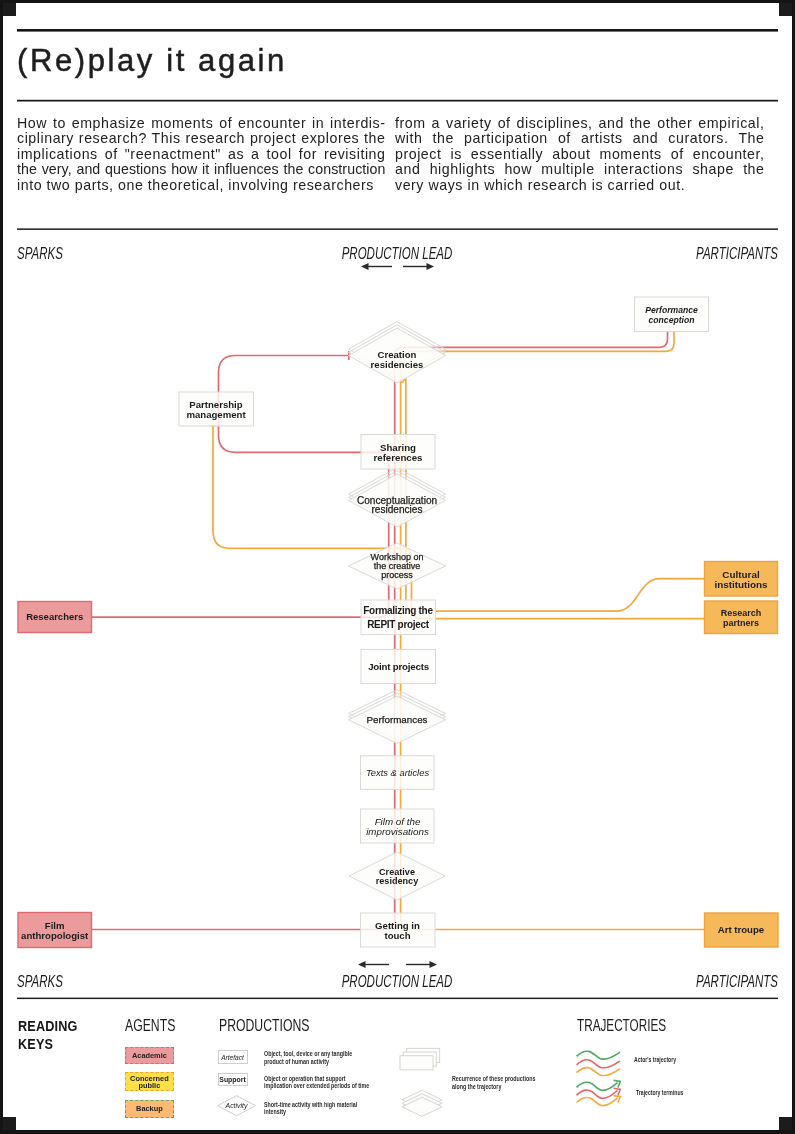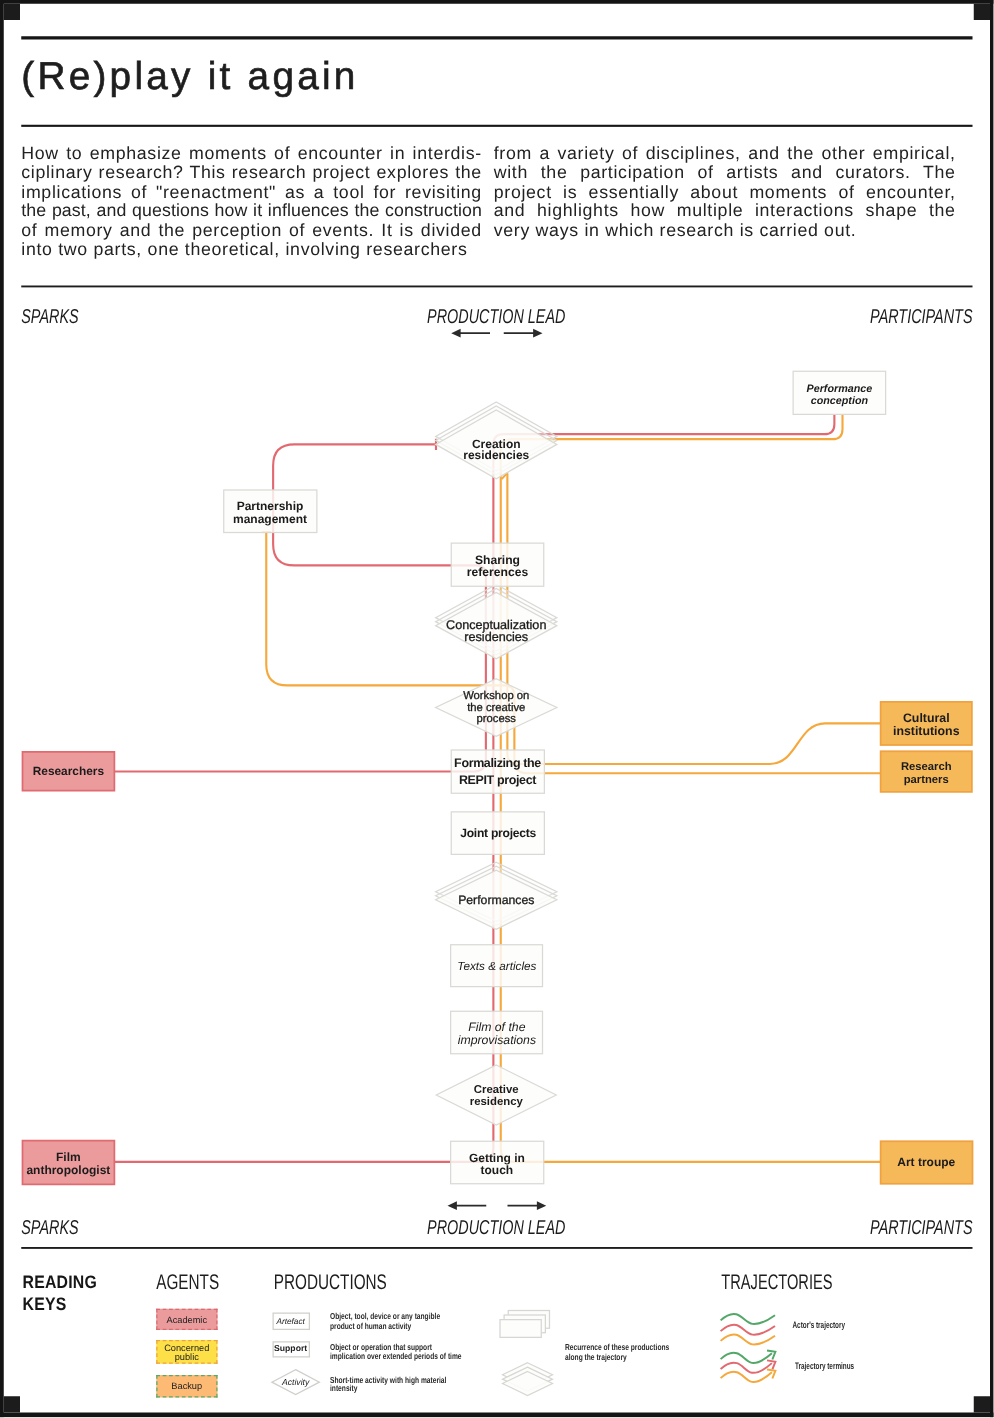--- a/index.html
+++ b/index.html
@@ -13,21 +13,21 @@
 .f-right{right:0;top:0;width:3px;height:1134px;background:#141414;}
 .f-bot{left:0;bottom:0;width:795px;height:4px;background:#141414;}
 .sq{width:13px;height:13px;background:#1c1c1c;}
 .title{left:17px;top:38px;font-size:31px;line-height:45px;letter-spacing:2.6px;color:#1e1e1e;-webkit-text-stroke:0.5px #1e1e1e;}
 .col{width:368.5px;font-size:14.2px;line-height:15.4px;letter-spacing:0.55px;color:#222;}
 .col .j{text-align:justify;text-align-last:justify;}
 .col .jl{text-align:left;}
 
 .rk{left:18px;top:1018.1px;font-size:14.4px;font-weight:bold;line-height:17.5px;letter-spacing:0.2px;transform:scaleX(0.88);transform-origin:0 0;color:#161616;}
 .lh{top:1017.4px;font-size:17px;line-height:17px;transform:scaleX(0.72);transform-origin:0 0;color:#1c1c1c;}
-.abox{left:124.5px;width:49.8px;border:1px dashed;font-weight:normal;font-size:7.4px;text-align:center;color:#222;}
+.abox{left:124.5px;width:49.8px;border:1px dashed;font-weight:bold;font-size:7.4px;text-align:center;color:#222;}
 .pbox{left:217.5px;width:30px;text-align:center;font-size:6.6px;background:#fff;border:1px solid #cfcfcb;color:#222;}
 .sdesc{font-size:7px;line-height:7.4px;font-weight:bold;color:#2b2b2b;transform:scaleX(0.76);transform-origin:0 0;white-space:nowrap;}
 </style>
 </head>
 <body>
 <div class="page">
 
   <svg class="abs" style="left:0;top:0;" width="795" height="1134" viewBox="0 0 795 1134">
 
     <rect x="17" y="29" width="761" height="2.6" fill="#161616"></rect>
@@ -176,22 +176,21 @@
     </g>
 
   </svg>
 
   <div class="abs title">(Re)play it again</div>
 
   <div class="abs col" style="left:17px;top:116px;">
     <div class="j">How to emphasize moments of encounter in interdis-</div>
     <div class="j">ciplinary research? This research project explores the</div>
     <div class="j">implications of "reenactment" as a tool for revisiting</div>
-    <div class="j" style="letter-spacing:0.08px;">the past, and questions how it influences the construction</div>
-    <div class="j">of memory and the perception of events. It is divided</div>
+    <div class="j" style="letter-spacing:0.08px;">the very, and questions how it influences the construction</div>
     <div class="jl">into two parts, one theoretical, involving researchers</div>
   </div>
   <div class="abs col" style="left:395px;top:116px;width:369.5px;">
     <div class="j">from a variety of disciplines, and the other empirical,</div>
     <div class="j">with the participation of artists and curators. The</div>
     <div class="j">project is essentially about moments of encounter,</div>
     <div class="j">and highlights how multiple interactions shape the</div>
     <div class="jl">very ways in which research is carried out.</div>
   </div>
 

